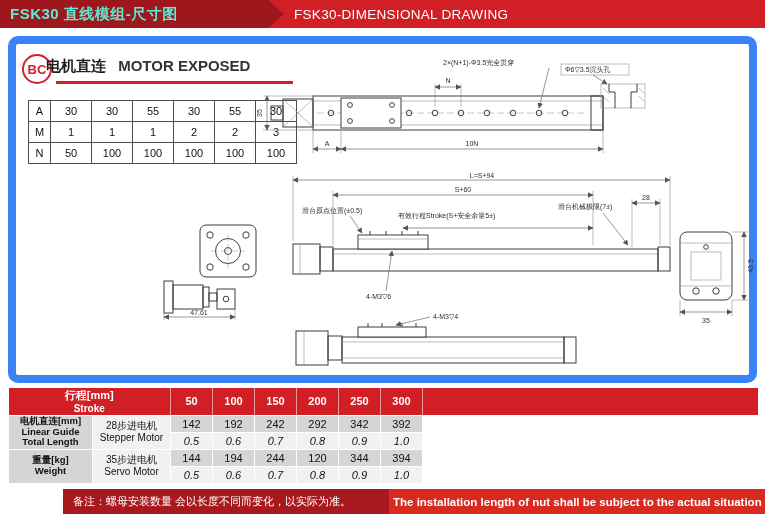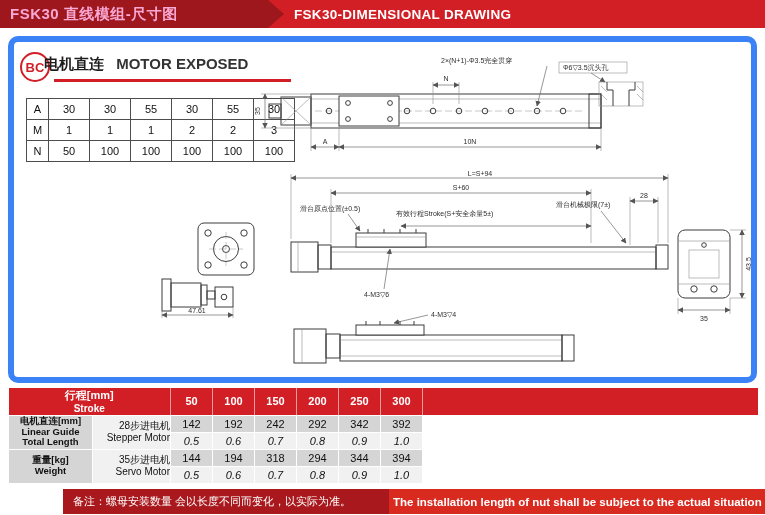--- a/index.html
+++ b/index.html
@@ -2,27 +2,27 @@
 <html><head>
 <meta charset="utf-8">
 <style>
   * { margin:0; padding:0; box-sizing:border-box; }
   html,body { width:765px; height:515px; }
   body { font-family:"Liberation Sans", sans-serif; background:#fff; }
   .page { position:relative; width:765px; height:515px; background:#fff; overflow:hidden; }
 
   
   .hdr { position:absolute; left:0; top:0; width:765px; height:28px; background:#d21f26; display:flex; align-items:center; }
-  .hdr-left { position:relative; height:28px; width:284px; background:#9e171c; color:#f9a8d4; font-weight:bold;
+  .hdr-left { position:relative; height:28px; width:284px; background:#9e171c; color:#5eead4; font-weight:bold;
               font-size:15px; line-height:28px; padding-left:10px; letter-spacing:.5px;
               clip-path:polygon(0 0, calc(100% - 16px) 0, 100% 50%, calc(100% - 16px) 100%, 0 100%); }
-  .hdr-right { color:#fff; font-weight:bold; font-size:13.5px; padding-left:10px; letter-spacing:.3px;text-align:right; }
-
-  
-  .board { position:absolute; left:8px; top:36px; width:749px; height:347px; border:6px solid #3b82f6; border-radius:10px; background:#fff; }
+  .hdr-right { color:#fff; font-weight:normal; font-size:13.5px; padding-left:10px; letter-spacing:.3px;text-align:right; }
+
+  
+  .board { position:absolute; left:8px; top:36px; width:749px; height:347px; border:8px solid #3b82f6; border-radius:10px; background:#fff; }
   .badge { position:absolute; left:6px; top:10px; width:30px; height:30px; border:2.5px solid #d21f26; border-radius:50%;
            color:#d21f26; font-weight:bold; font-size:13px; display:flex; align-items:center; justify-content:center; }
   .sec-title { position:absolute; left:30px; top:13px; font-size:15px; font-weight:bold; color:#1d1d1d; }
   .sec-title .en { margin-left:8px; color:#333; }
   .sec-underline { position:absolute; left:40px; top:37px; width:237px; height:3px; background:#d21f26; }
 
   
   .param { position:absolute; left:12px; top:56px; border-collapse:collapse; }
   .param td { border:1px solid #4d4d4d; width:41px; height:21px; text-align:center; font-size:11px; color:#111; background:#fff; }
   .param td.pl { width:22px; }
@@ -40,21 +40,21 @@
   .spec { position:absolute; left:8px; top:388px; width:749px; }
   table.spec-table { border-collapse:collapse; table-layout:fixed; width:749px; }
   .spec-table thead th { background:#d21f26; color:#fff; font-size:11px; font-weight:bold; height:27px;
                          border-right:1px solid rgba(255,255,255,.55); }
   .spec-table thead th .sub { font-size:10px; font-weight:bold; }
   .spec-table thead th.filler { border-right:none; }
   .spec-table td { font-size:11px; text-align:center; height:17px; border:1px solid #fff; color:#111; vertical-align:middle; }
   .spec-table td.gray { background:#d5d5d5; }
   .spec-table td.lite { background:#f1f1f1;font-style:italic; }
   .spec-table td.lbl { font-size:9.5px; line-height:1.15; background:#d5d5d5; font-weight:bold; }
-  .spec-table td.motor { font-size:10px; line-height:1.2; background:#f1f1f1;text-align:right; }
+  .spec-table td.motor { font-size:10px; line-height:1.2; background:#f1f1f1; }
   .spec-table td.fill-col { background:#fff; border:none; }
 
   
   .note { position:absolute; left:24px; top:489px; width:749px; height:25px; display:flex;margin-left:39px; }
   .note-zh { background:#a8181d; color:#fff; font-size:11px; width:326px; display:flex; align-items:center;
              padding:0 10px; white-space:nowrap; overflow:hidden; }
   .note-en { background:#d92a20; color:#fff; font-size:11.5px; flex:1; display:flex; align-items:center;
              padding:0 4px; font-weight:bold; white-space:nowrap; overflow:hidden; }
 </style>
 </head>
@@ -368,22 +368,22 @@
           <td class="lbl" rowspan="2">
             <div>重量[kg]</div>
             <div>Weight</div>
           </td>
           <td class="motor" rowspan="2">
             <div>35步进电机</div>
             <div>Servo Motor</div>
           </td>
           <td class="gray">144</td>
           <td class="gray">194</td>
-          <td class="gray">318</td>
-          <td class="gray">294</td>
+          <td class="gray">244</td>
+          <td class="gray">120</td>
           <td class="gray">344</td>
           <td class="gray">394</td>
         </tr>
         <tr>
           <td class="lite">0.5</td>
           <td class="lite">0.6</td>
           <td class="lite">0.7</td>
           <td class="lite">0.8</td>
           <td class="lite">0.9</td>
           <td class="lite">1.0</td>

